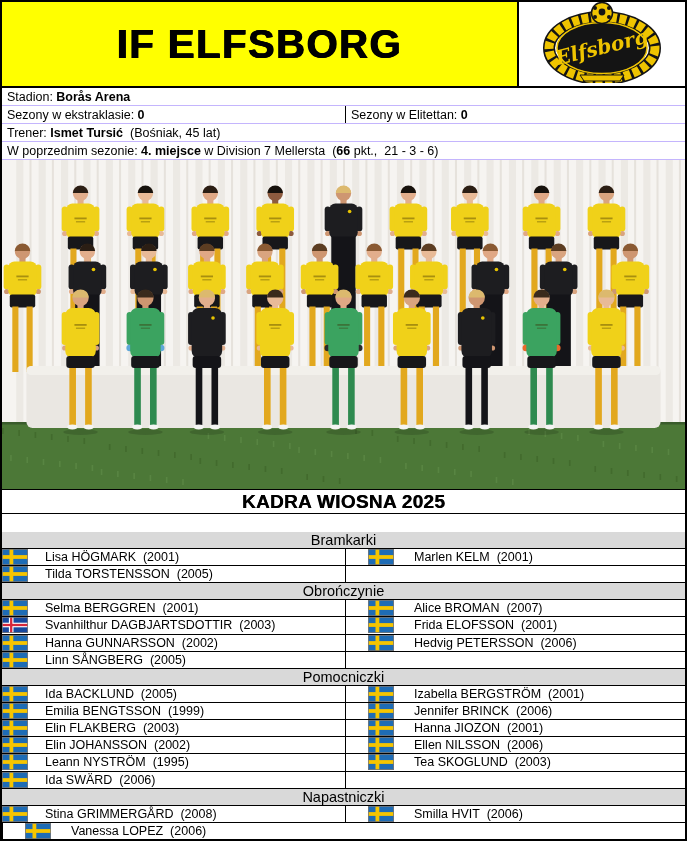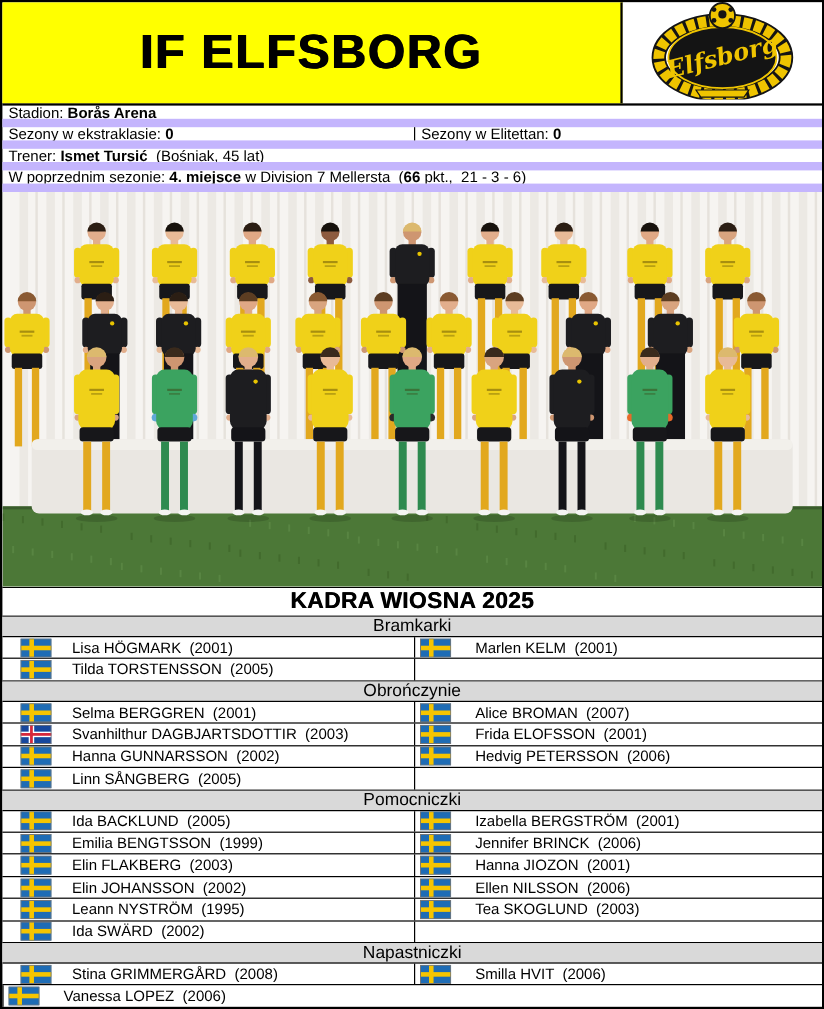--- a/index.html
+++ b/index.html
@@ -18,21 +18,21 @@
   
   .header-row { height:86px; display:flex; border-bottom:2px solid #000; flex:0 0 auto; }
   .title-cell {
     flex:1; background:#FFFF00; border-right:2px solid #000;
     display:flex; align-items:center; justify-content:center;
     font-weight:bold; font-size:40px; letter-spacing:1.5px;
     text-shadow:0.6px 0 0 #000, -0.6px 0 0 #000;
   }
   .logo-cell { width:166px; background:#fff; display:flex; align-items:center; justify-content:center; }
   
-  .info-row { height:18px; border-bottom:7px solid #c4b5fd; display:flex; flex:0 0 auto;text-align:right; }
+  .info-row { height:18px; border-bottom:1px solid #c4b5fd; display:flex; flex:0 0 auto;text-align:right; }
   .info-cell { display:flex; align-items:center; padding:0 5px; height:100%; flex:1; overflow:hidden; }
   .info-cell.half { flex:0 0 343px; }
   .info-cell + .info-cell { border-left:1px solid #000; }
   .info-cell span { font-size:12.5px; white-space:pre; }
   .info-cell span.b { font-weight:bold; }
   
   .photo-wrap { height:330px; border-bottom:1px solid #000; flex:0 0 auto; overflow:hidden; }
   .photo-wrap svg { display:block; width:100%; height:100%; }
   
   .roster { flex:1; display:flex; flex-direction:column; }
@@ -42,22 +42,22 @@
     font-weight:bold; font-size:19px; letter-spacing:0.3px;
     text-shadow:0.4px 0 0 #000;
   }
   .section-header {
     flex:0 0 17px; background:#D9D9D9; border-bottom:1px solid #000;
     display:flex; align-items:center; justify-content:center;
     font-size:14.5px;
   }
   .player-row { flex:1; border-bottom:1px solid #000; display:flex; min-height:0; }
   .player-row:last-child { border-bottom:none; }
-  .player-cell { flex:0 0 343px; display:flex; align-items:center; padding-left:15px; gap:17px; overflow:hidden; }
-  .player-cell.right { flex:1; border-left:1px solid #000; padding-left:4px; gap:20px; }
+  .player-cell { flex:0 0 343px; display:flex; align-items:center; gap:17px; overflow:hidden; }
+  .player-cell.right { flex:1; border-left:1px solid #000; padding-left:22px; gap:20px; }
   .player-flag { flex:0 0 26px; height:16px; display:flex; }
   .player-flag svg { display:block; }
   .player-name { font-size:12.5px; white-space:pre; }
 </style>
 </head>
 <body>
 
 <div class="page">
 
   <div class="header-row">
@@ -646,21 +646,21 @@
         <rect x="598.335" y="208" width="6.5" height="58" fill="#E2A81E"></rect>
         <ellipse cx="585.835" cy="267" rx="5" ry="2.4" fill="#F4F4F2"></ellipse>
         <ellipse cx="601.835" cy="267" rx="5" ry="2.4" fill="#F4F4F2"></ellipse>
         <circle cx="593.835" cy="138" r="8" fill="#E8BA97"></circle>
         <path d="M 585.735 137.5 a 8.1 8.1 0 0 1 16.2 0 z" fill="#DCB96E"></path>
       </svg>
     </div>
 
   <div class="roster">
     <div class="roster-title">KADRA WIOSNA 2025</div>
-    <div id="roster-body" style="display:flex;flex-direction:column;flex:1;">
+    <div id="roster-body" style="display:flex;flex-direction:column;flex:1;margin-top:18px;">
         <div class="section-header">Bramkarki</div>
         <div class="player-row">
           <div class="player-cell">
             <span class="player-flag">
               <svg width="26" height="16" viewBox="0 0 26 16">
     <rect width="26" height="16" fill="#1E6CB5"></rect>
     <rect x="7.5" width="3.8" height="16" fill="#F6C500"></rect>
                 <rect y="6.1" width="26" height="3.8" fill="#F6C500"></rect>
     <rect x="0.4" y="0.4" width="25.2" height="15.2" fill="none" stroke="#777" stroke-width="0.8"></rect>
               </svg>
@@ -906,21 +906,21 @@
         <div class="player-row">
           <div class="player-cell">
             <span class="player-flag">
               <svg width="26" height="16" viewBox="0 0 26 16">
     <rect width="26" height="16" fill="#1E6CB5"></rect>
     <rect x="7.5" width="3.8" height="16" fill="#F6C500"></rect>
                 <rect y="6.1" width="26" height="3.8" fill="#F6C500"></rect>
     <rect x="0.4" y="0.4" width="25.2" height="15.2" fill="none" stroke="#777" stroke-width="0.8"></rect>
               </svg>
             </span>
-            <span class="player-name">Ida SWÄRD  (2002)</span>
+            <span class="player-name">Ida SWÄRD  (2006)</span>
           </div>
           <div class="player-cell right"></div>
         </div>
         <div class="section-header">Napastniczki</div>
         <div class="player-row">
           <div class="player-cell">
             <span class="player-flag">
               <svg width="26" height="16" viewBox="0 0 26 16">
     <rect width="26" height="16" fill="#1E6CB5"></rect>
     <rect x="7.5" width="3.8" height="16" fill="#F6C500"></rect>

